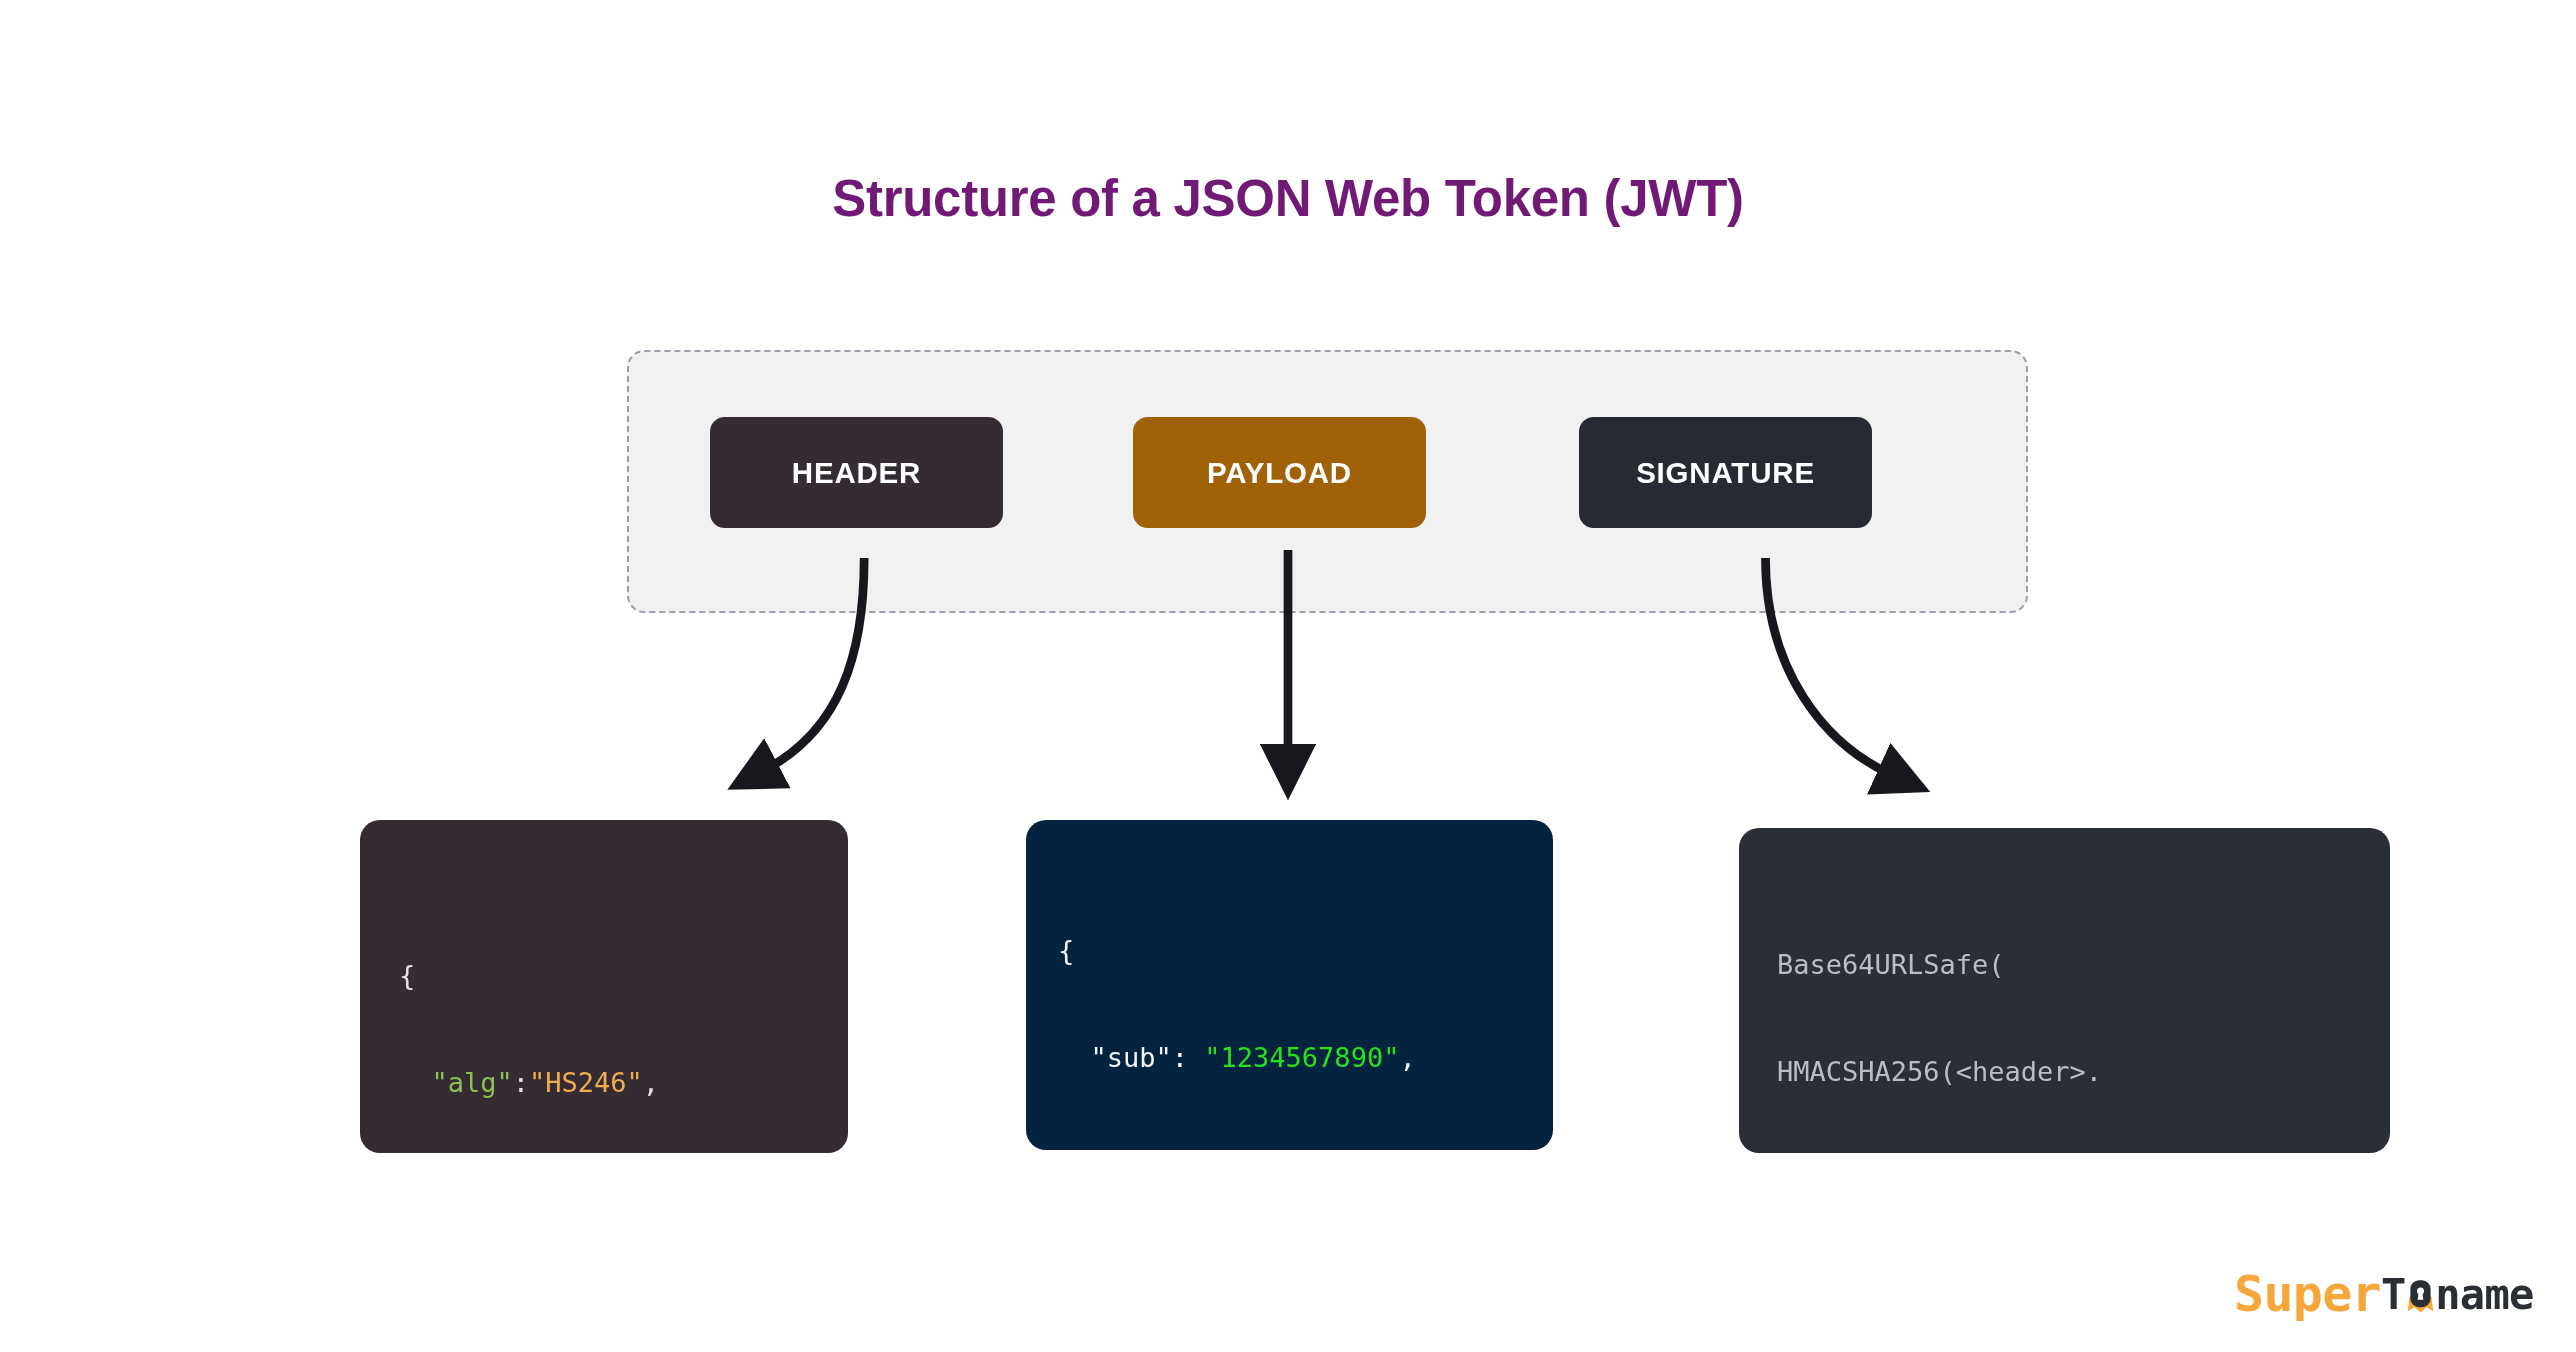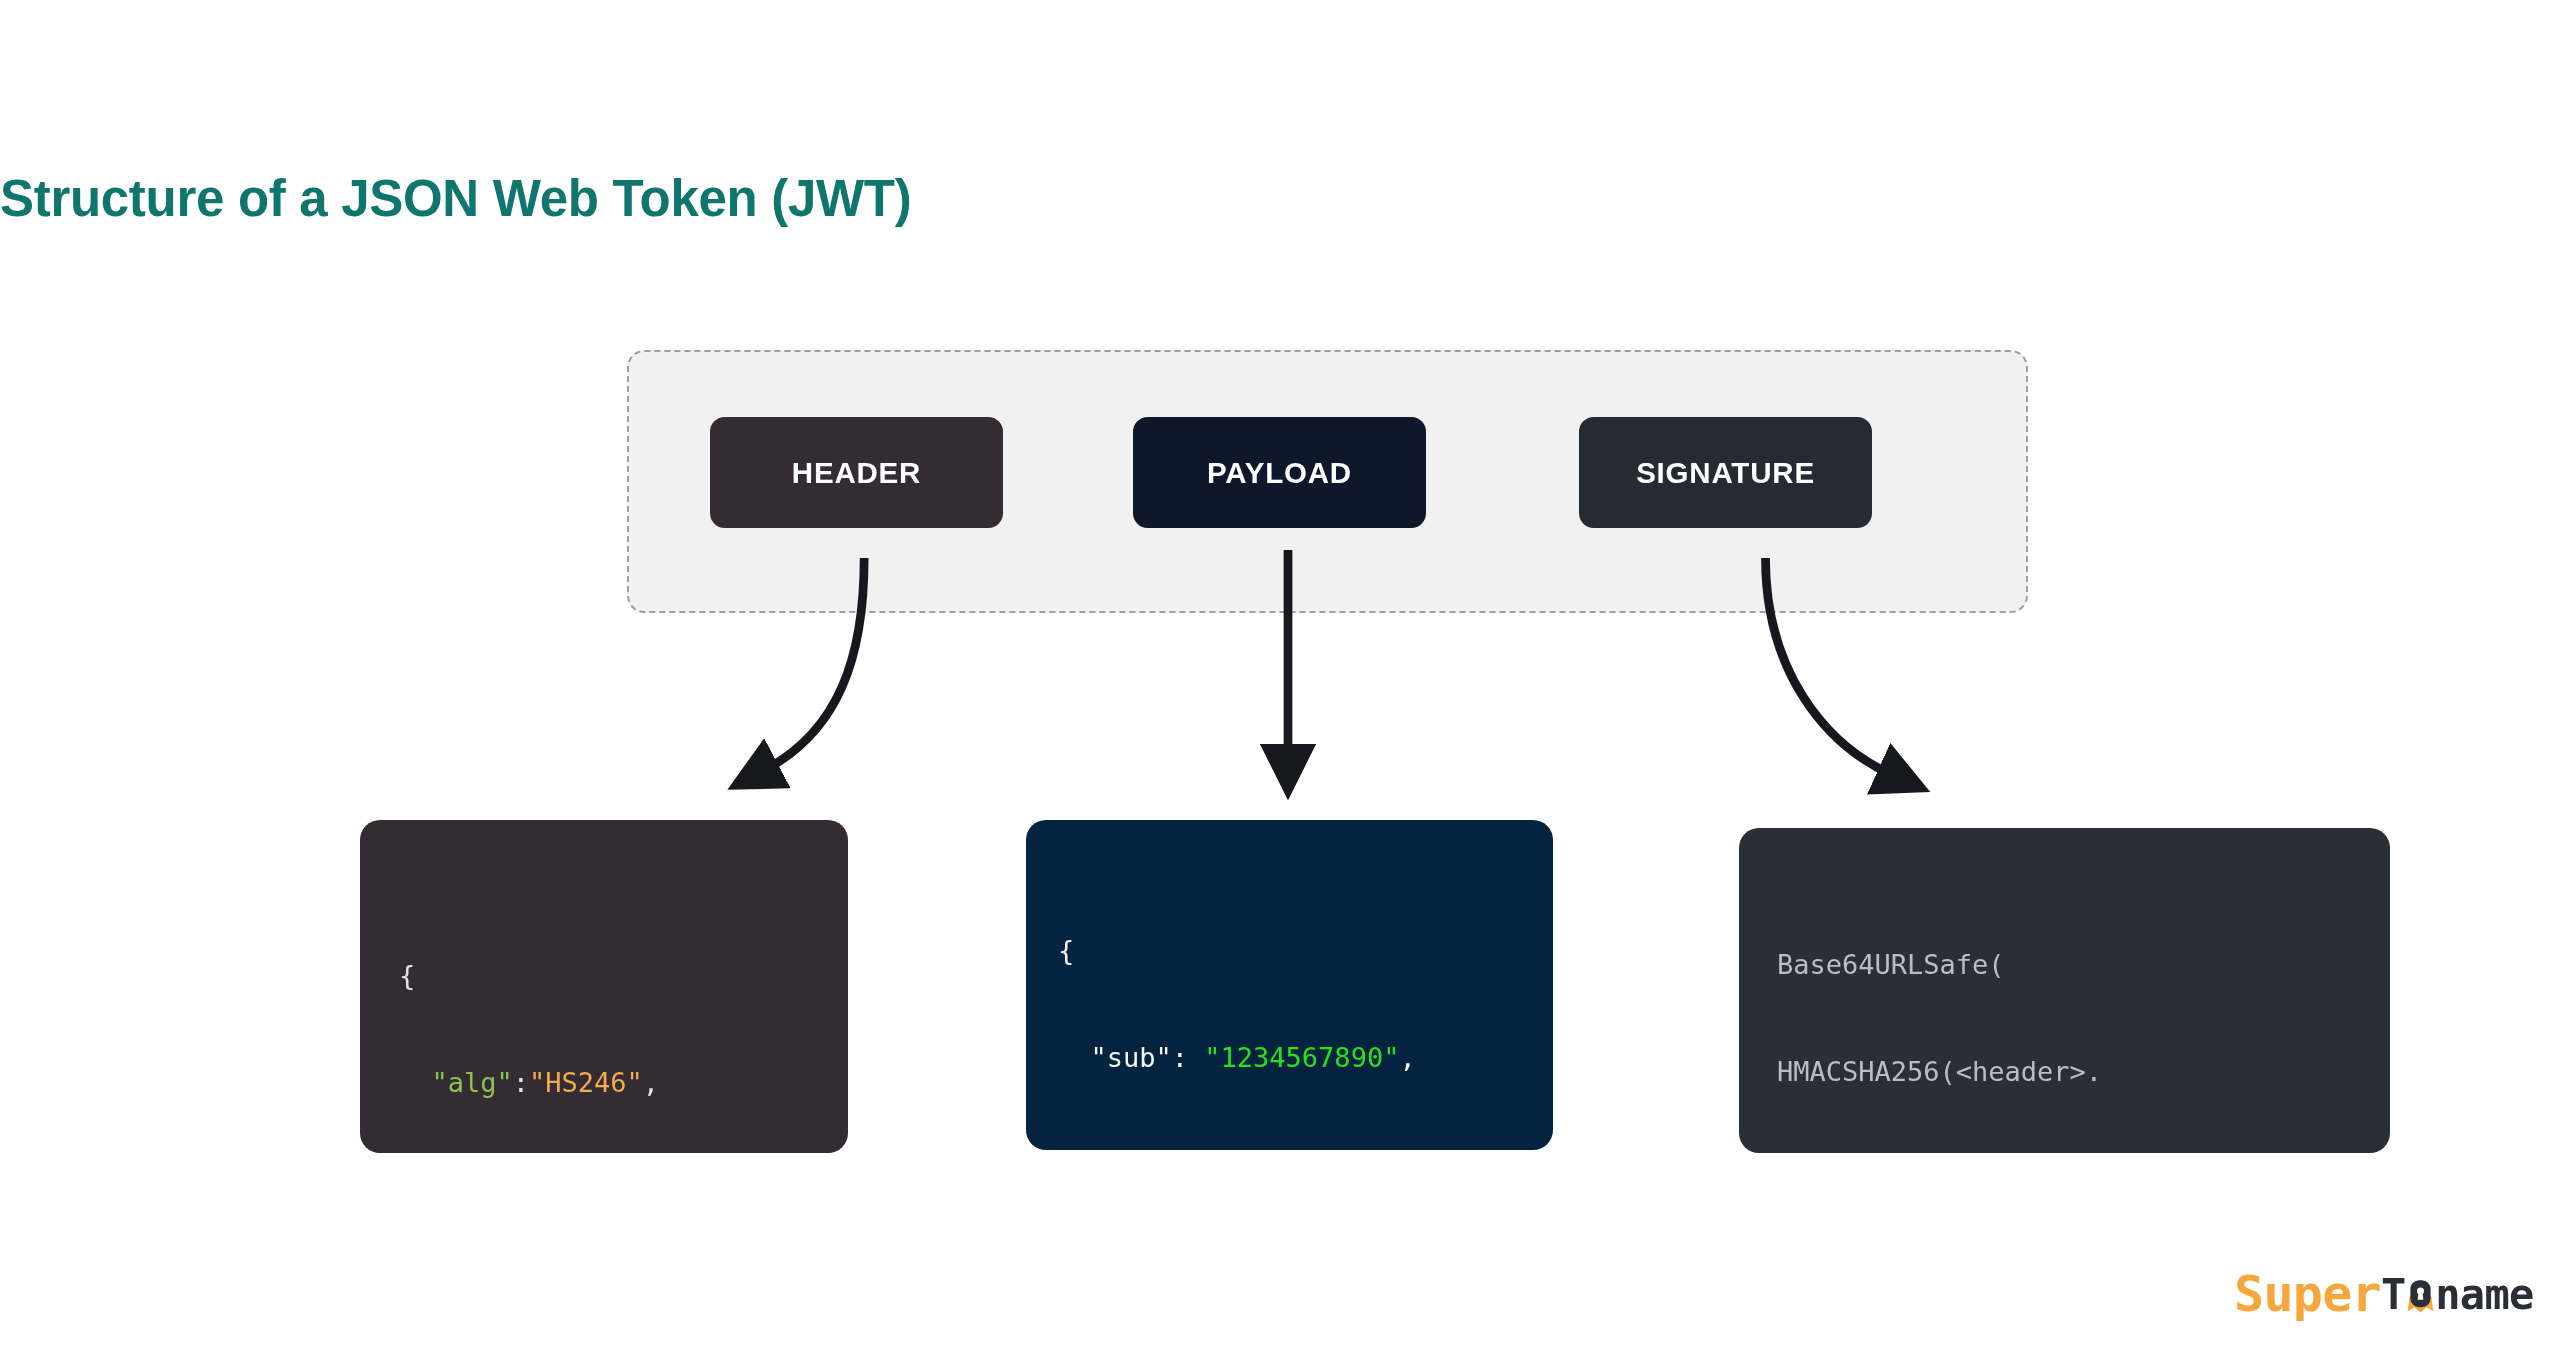--- a/index.html
+++ b/index.html
@@ -15,23 +15,24 @@
     font-family: "Liberation Sans", sans-serif;
     -webkit-font-smoothing: antialiased;
   }
 
   
   #page-title {
     position: absolute;
     left: 0;
     top: 169px;
     width: 2576px;
+    text-align: center;
     font-size: 51px;
     font-weight: 700;
-    color: #0f766e;
+    color: #701a75;
     letter-spacing: -0.3px;
     white-space: nowrap;
   }
 
   
   #token-container {
     position: absolute;
     left: 627px;
     top: 350px;
     width: 1401px;
@@ -51,21 +52,21 @@
     border-radius: 14.8px;
     display: flex;
     align-items: center;
     justify-content: center;
     color: #ffffff;
     font-size: 29.5px;
     font-weight: 700;
     letter-spacing: 0.8px;
   }
   #chip-header    { left: 710px; background: #352b33; text-align: center; }
-  #chip-payload   { left: 1133px; background: #0f172a; }
+  #chip-payload   { left: 1133px; background: #a16207; }
   #chip-signature { left: 1579px; background: #262a33; }
 
   
   #arrows {
     position: absolute;
     left: 0;
     top: 0;
     width: 2576px;
     height: 1352px;
     pointer-events: none;

